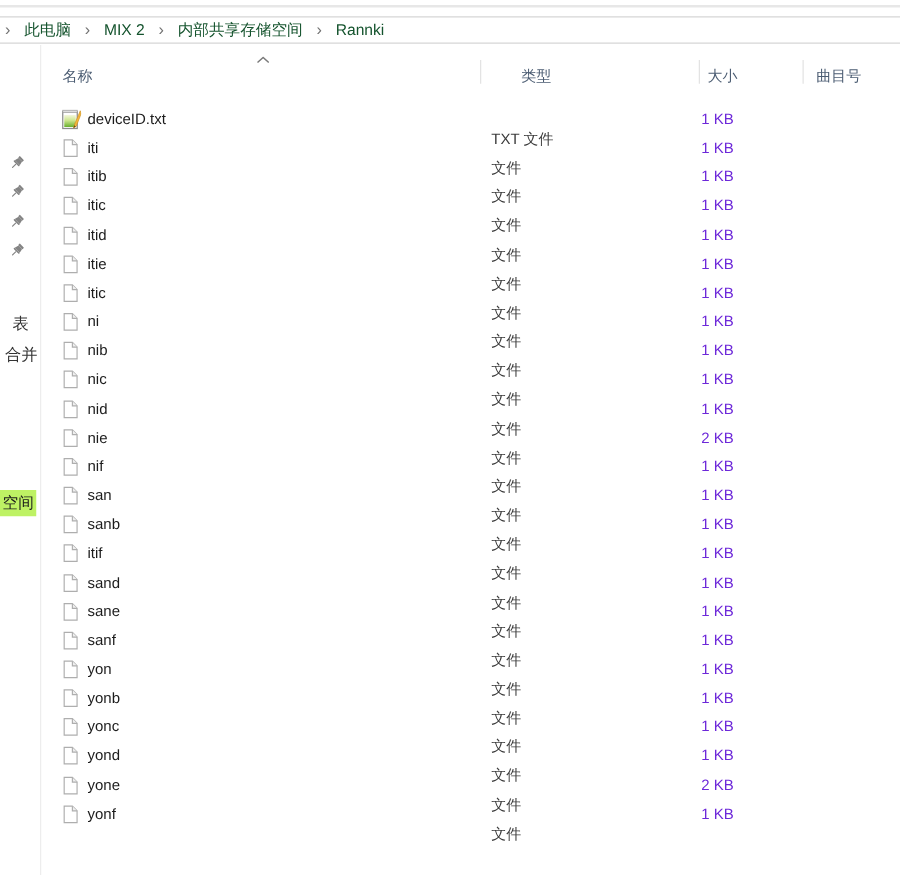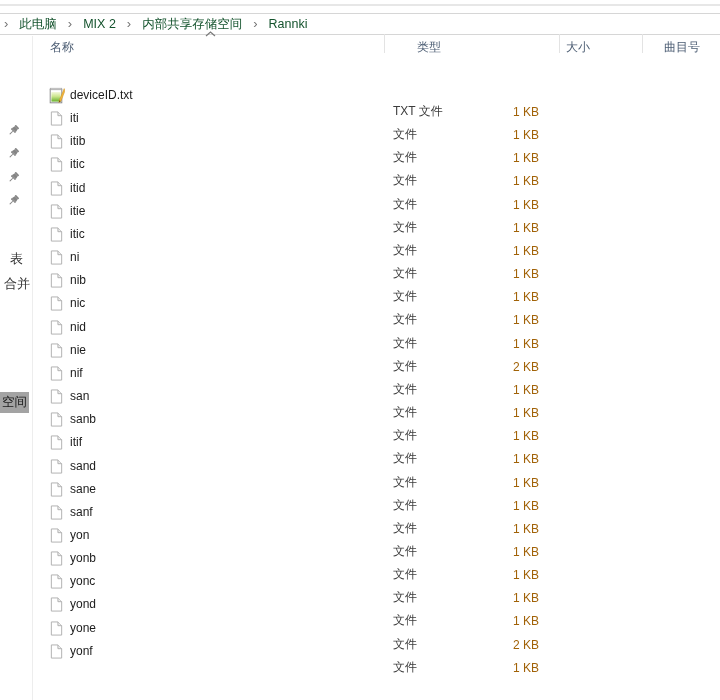--- a/index.html
+++ b/index.html
@@ -17,38 +17,38 @@
 
   
   .navpane{position:absolute;left:0;top:36px;width:31px;height:664px;overflow:hidden;}
   .pane-divider{position:absolute;left:32px;top:36px;width:1px;height:664px;background:#ededed;}
   .pin{position:absolute;left:7px;width:13px;height:13px;}
   .pin1{top:88px;} .pin2{top:111px;} .pin3{top:135px;} .pin4{top:158px;}
   .nav-partial{position:absolute;font-size:13px;color:#333;white-space:nowrap;}
   .np1{left:10px;top:214px;}
   .np2{left:4px;top:239px;}
   .np-selected{left:0;top:356px;height:21px;line-height:21px;padding:0 2px;
-               background:#a3a3a3;color:#1b1b1b;font-size:12.5px;}
+               background:#bef264;color:#1b1b1b;font-size:12.5px;}
 
   
-  .colheader{position:absolute;left:33px;top:28px;right:0;height:30px;}
+  .colheader{position:absolute;left:33px;top:42px;right:0;height:30px;}
   .colheader .lbl{position:absolute;top:11px;font-size:12px;color:#4c5d73;white-space:nowrap;cursor:default;}
-  .h-name{left:17px;} .h-type{left:360px;margin-left:24px;} .h-size{left:533px;} .h-track{left:620px;margin-left:11px;}
+  .h-name{left:17px;} .h-type{left:360px;margin-left:24px;} .h-size{left:533px;} .h-track{left:620px;}
   .h-sep{position:absolute;top:6px;width:1px;height:19px;background:#e3e3e3;}
   .hs1{left:351px;} .hs2{left:526px;} .hs3{left:609px;}
   .sort-caret{position:absolute;left:172px;top:3px;}
 
   
   .filelist{position:absolute;left:33px;top:84px;right:0;}
   .row{position:relative;height:23.16px;}
   .cell-icon{position:absolute;left:16px;top:3px;width:16px;height:16px;}
   .cell-icon svg{display:block;}
   .cell-name{position:absolute;left:37px;top:0;line-height:23.16px;font-size:12px;color:#1c1c1c;white-space:nowrap;text-align:center;}
   .cell-type{position:absolute;left:360px;top:0;line-height:23.16px;font-size:12px;color:#3c3c3c;white-space:nowrap;margin-top:16px;}
-  .cell-size{position:absolute;left:480px;top:17px;width:122px;text-align:left;line-height:23.16px;font-size:12px;color:#a16207;}
+  .cell-size{position:absolute;left:480px;top:0;width:122px;text-align:center;line-height:23.16px;font-size:12px;color:#6d28d9;}
 </style>
 </head>
 <body>
 
 <div id="screen">
 
   <div class="top-rule"></div>
 
   <div class="addressbar">
     <div style="display:flex;align-items:center;">

